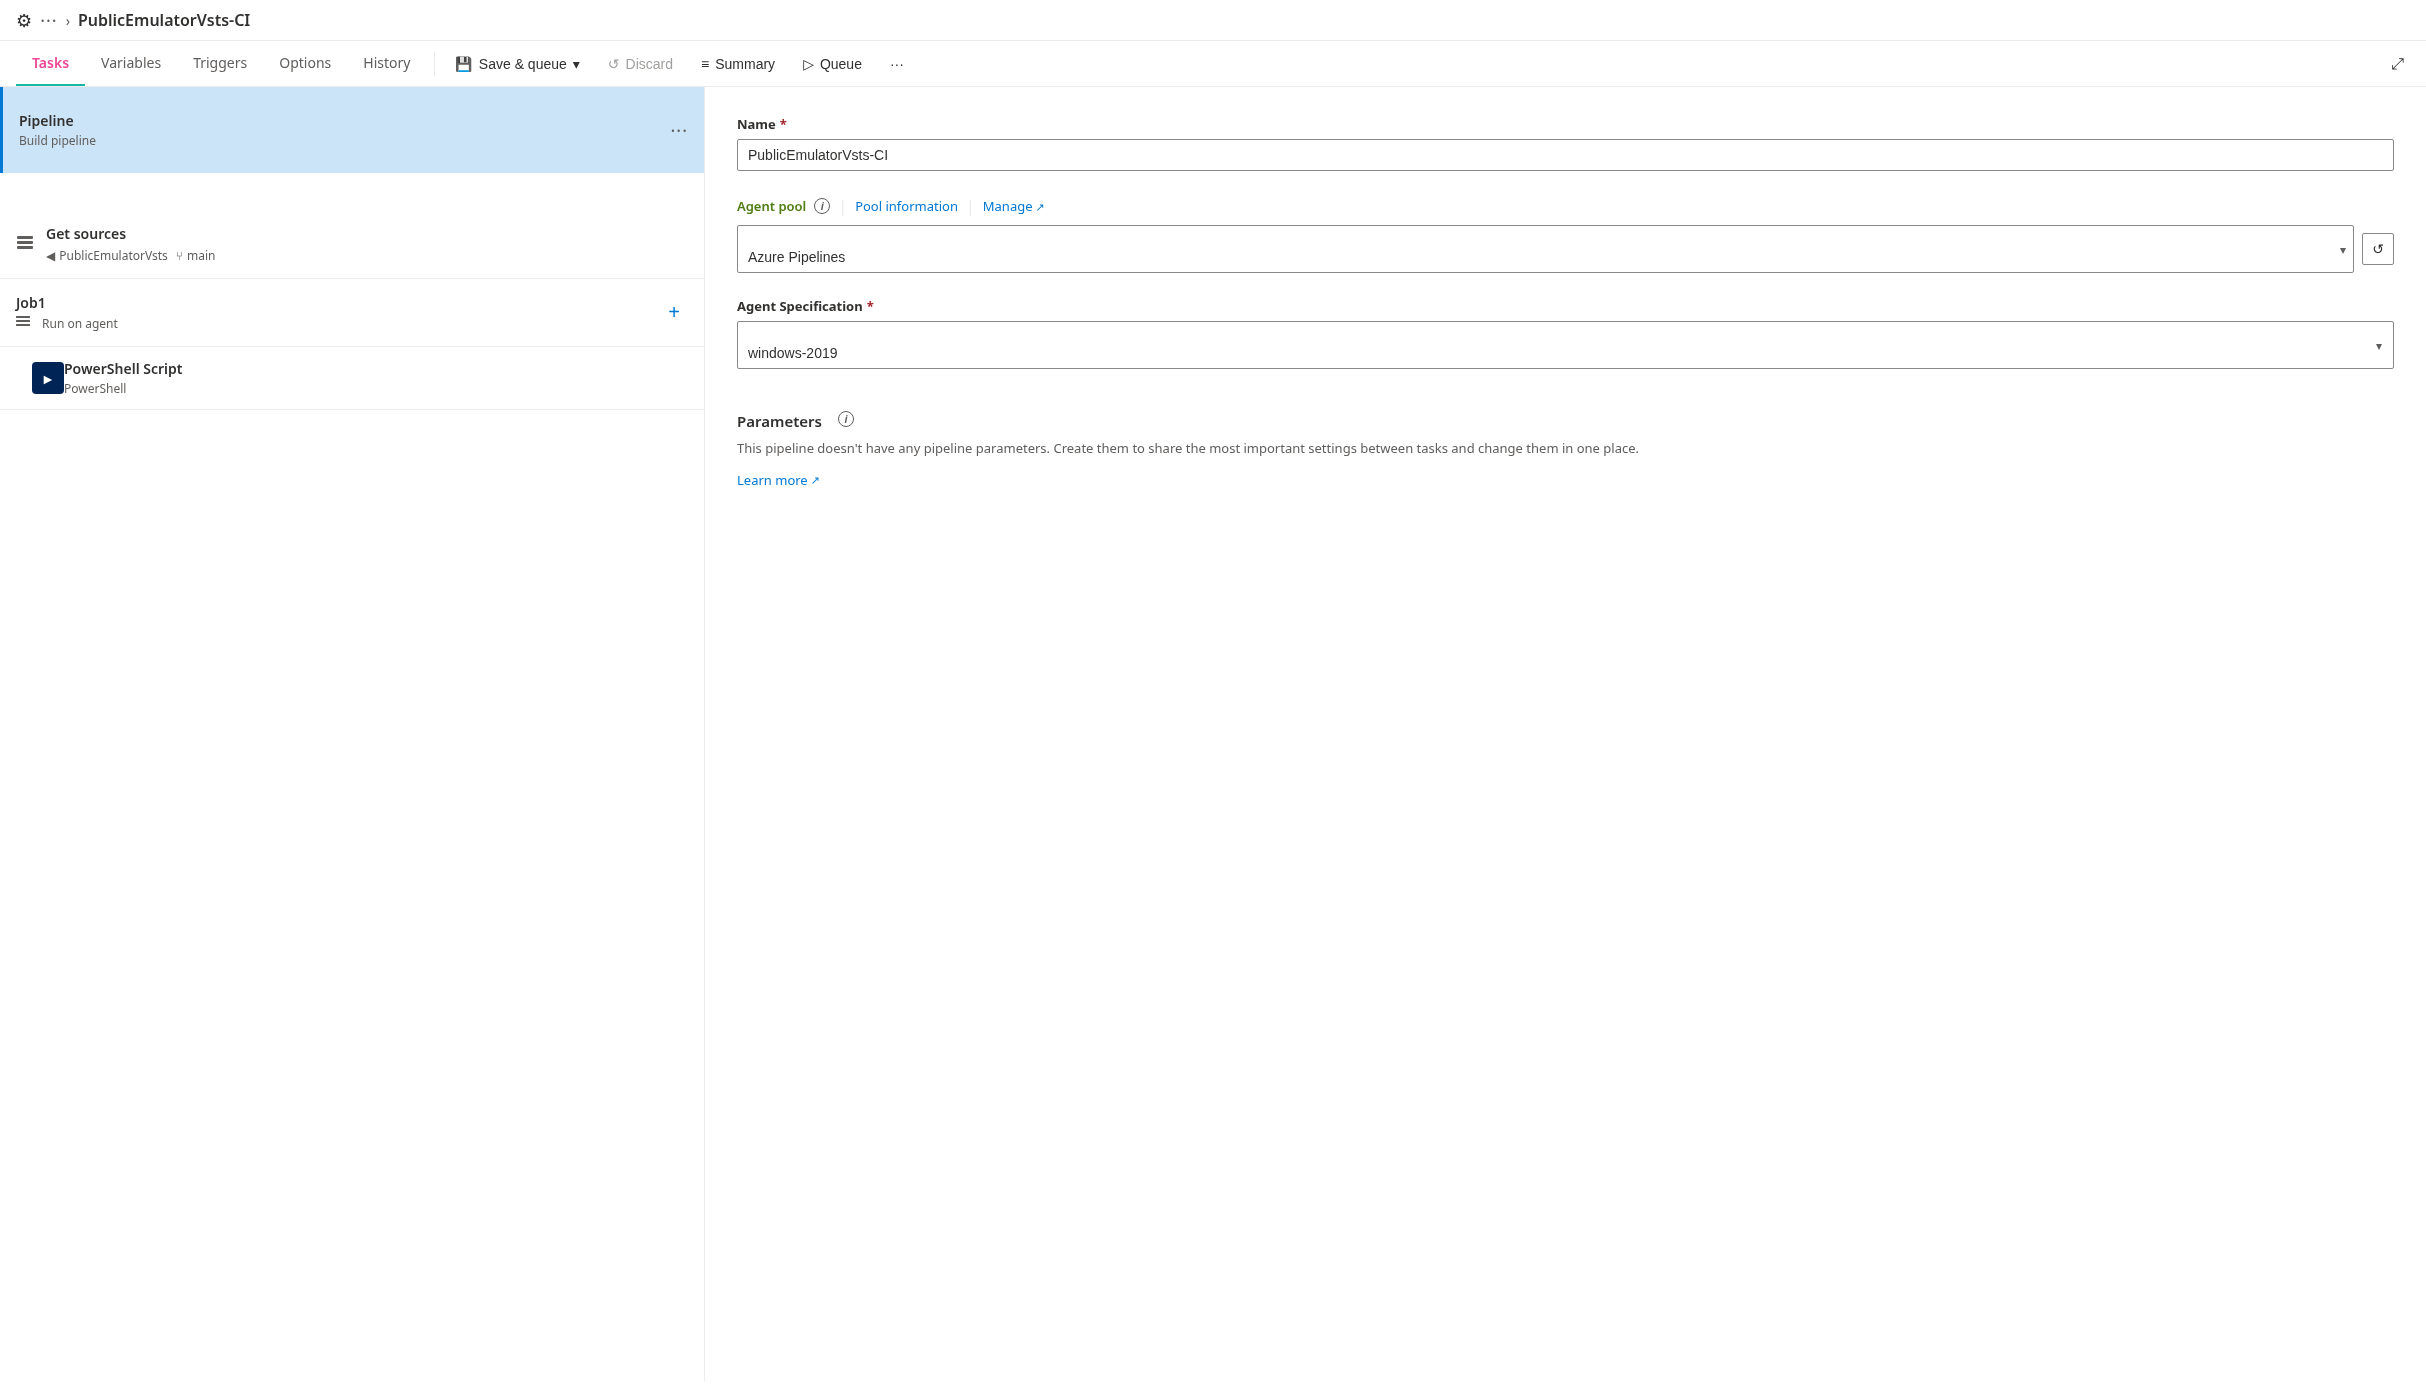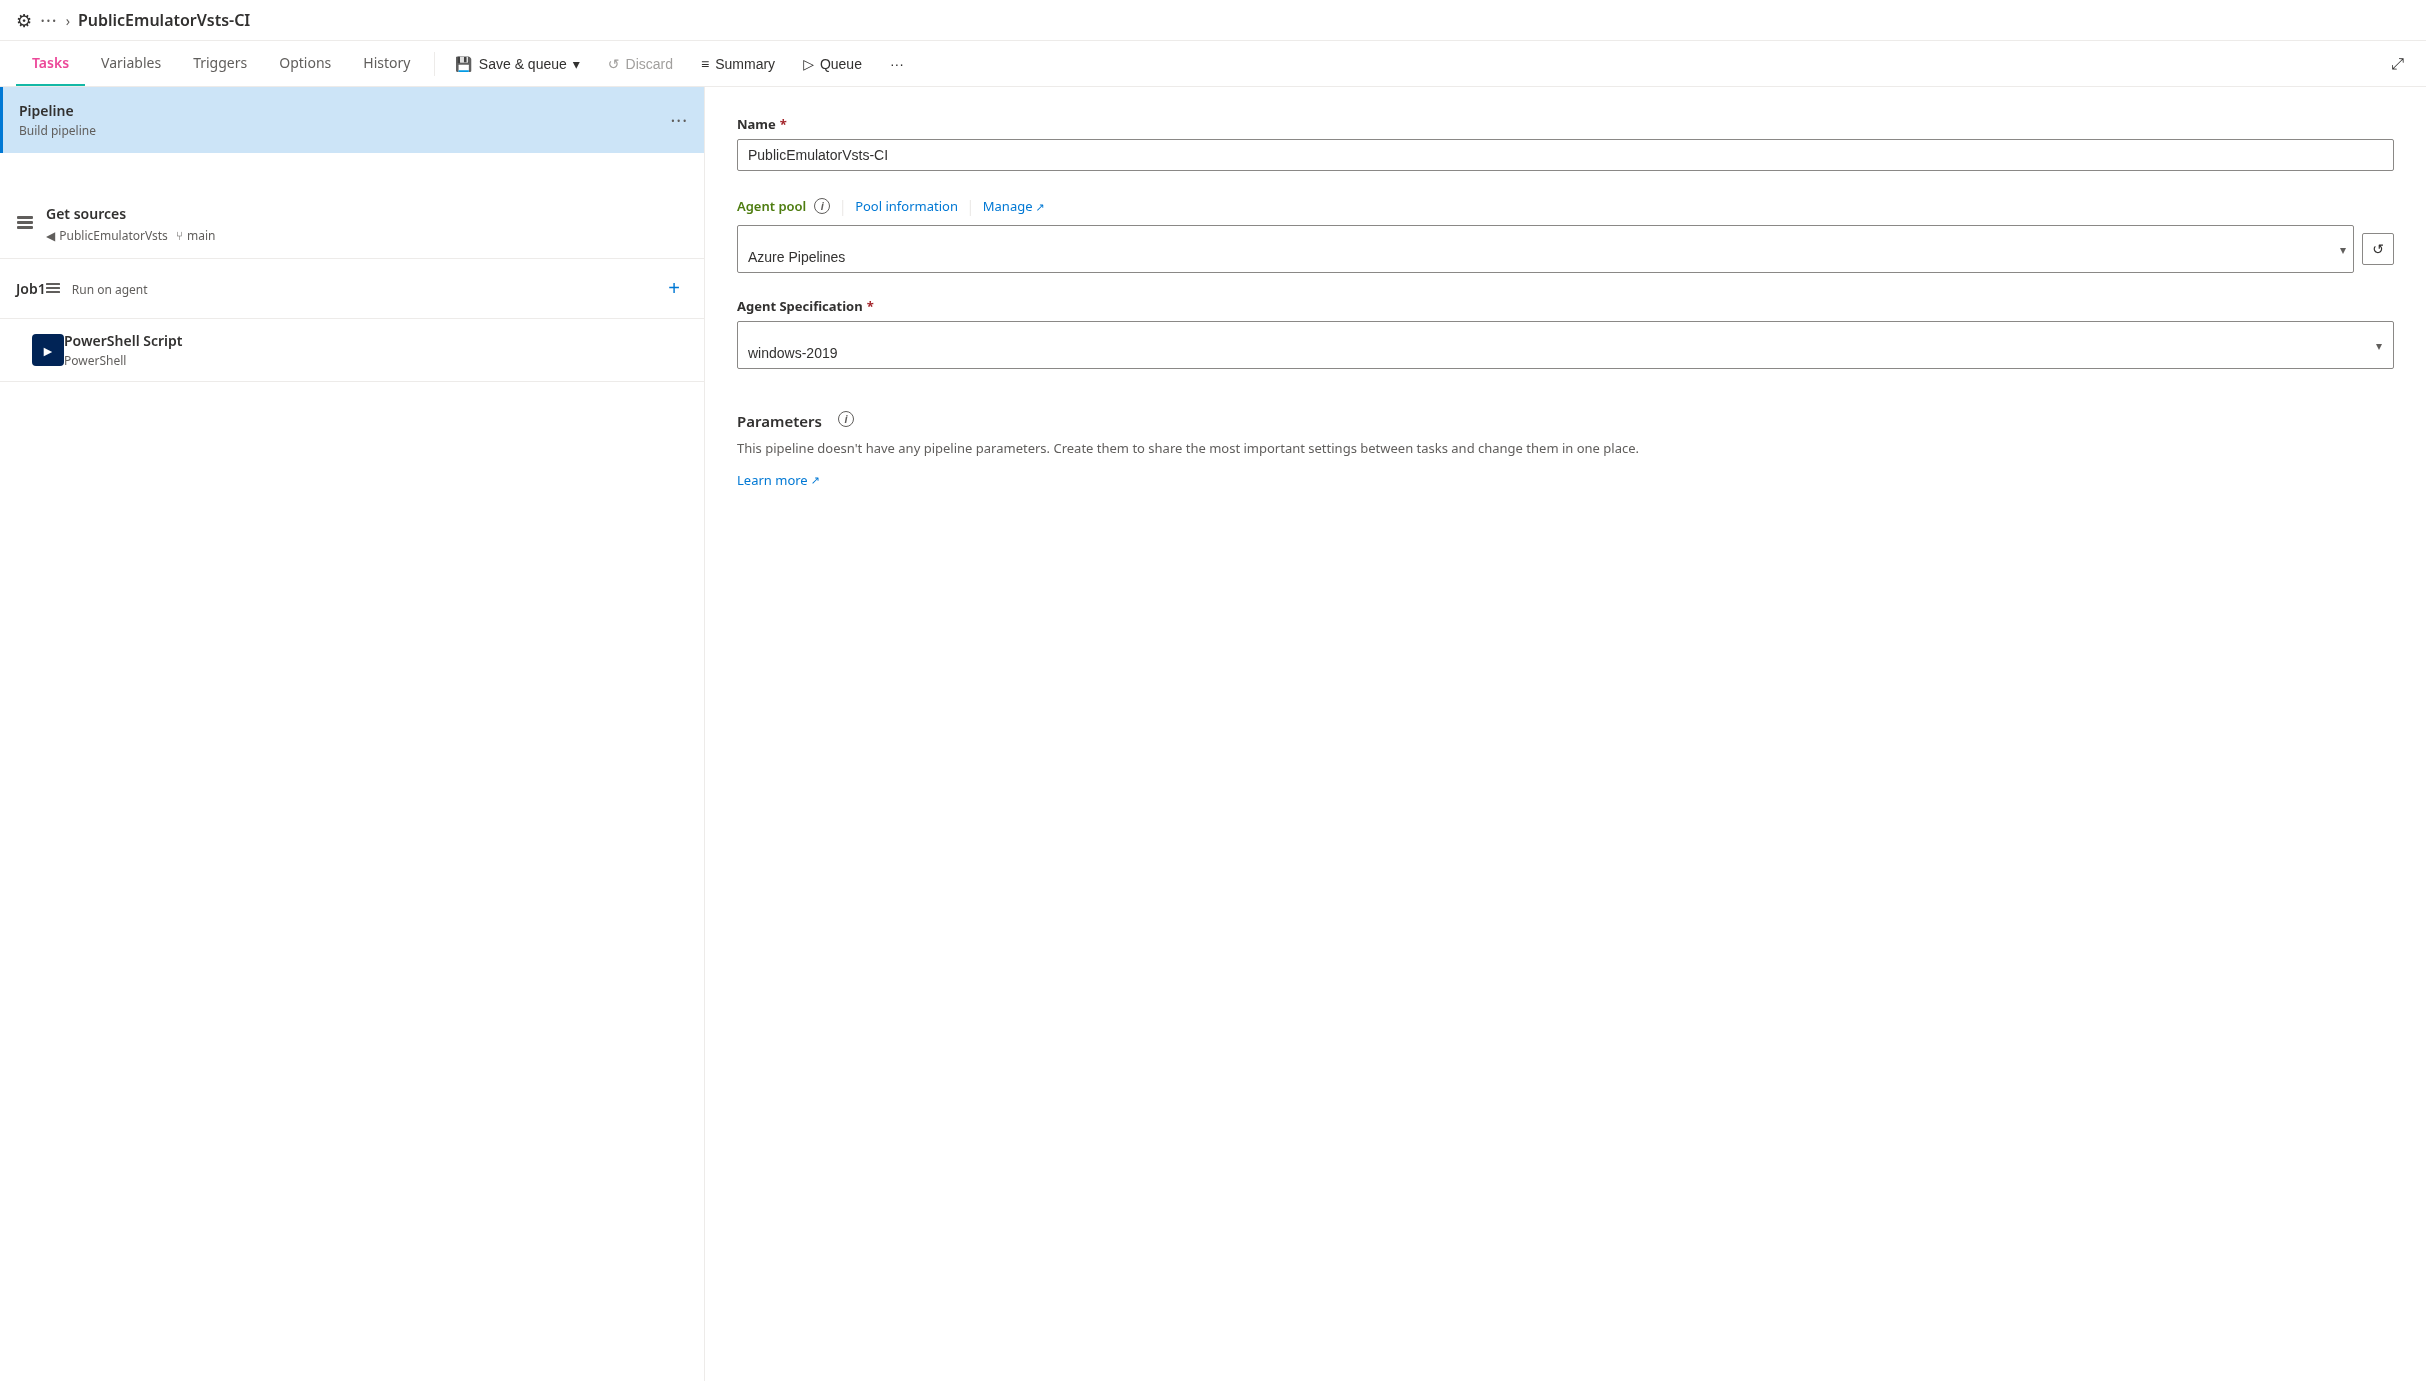--- a/index.html
+++ b/index.html
@@ -98,21 +98,21 @@
       min-width: 705px;
       border-right: 1px solid #edebe9;
       overflow-y: auto;
       background: #fff;
     }
 
     
     .pipeline-header {
       background: #cce4f7;
       border-left: 3px solid #0078d4;
-      padding: 14px 16px;
+      padding: 24px 16px;
       display: flex;
       align-items: center;
       justify-content: space-between;
       cursor: pointer;
       gap: 11px;
     }
     .pipeline-header-text .pipeline-title {
       font-size: 14px;
       font-weight: 600;
       color: #323130;
@@ -157,21 +157,21 @@
     
     .job-section { border-bottom: 1px solid #edebe9; }
     .job-header {
       display: flex;
       align-items: center;
       justify-content: space-between;
       padding: 14px 16px;
       cursor: pointer;
       background: #fff;
     }
-    .job-header-left { display: flex; flex-direction: row; }
+    .job-header-left { display: flex; flex-direction: column; }
     .job-title { font-size: 14px; font-weight: 600; color: #323130; }
     .job-subtitle { font-size: 12px; color: #605e5c; margin-top: 2px; display: flex; align-items: center; gap: 12px; }
     .job-add-btn {
       color: #0078d4;
       font-size: 20px;
       cursor: pointer;
       padding: 4px 8px;
       border: none;
       background: none;
       font-weight: 300;

